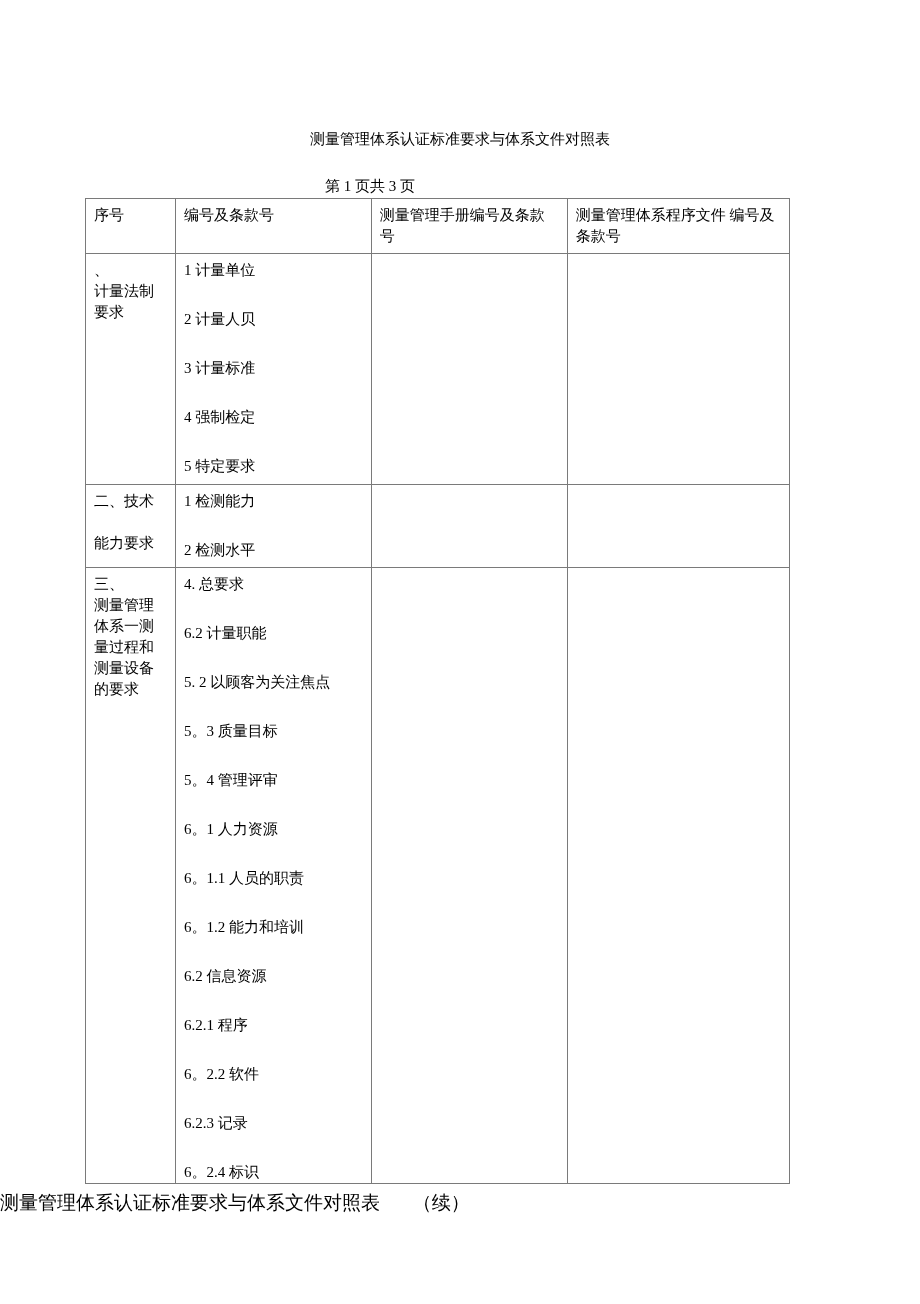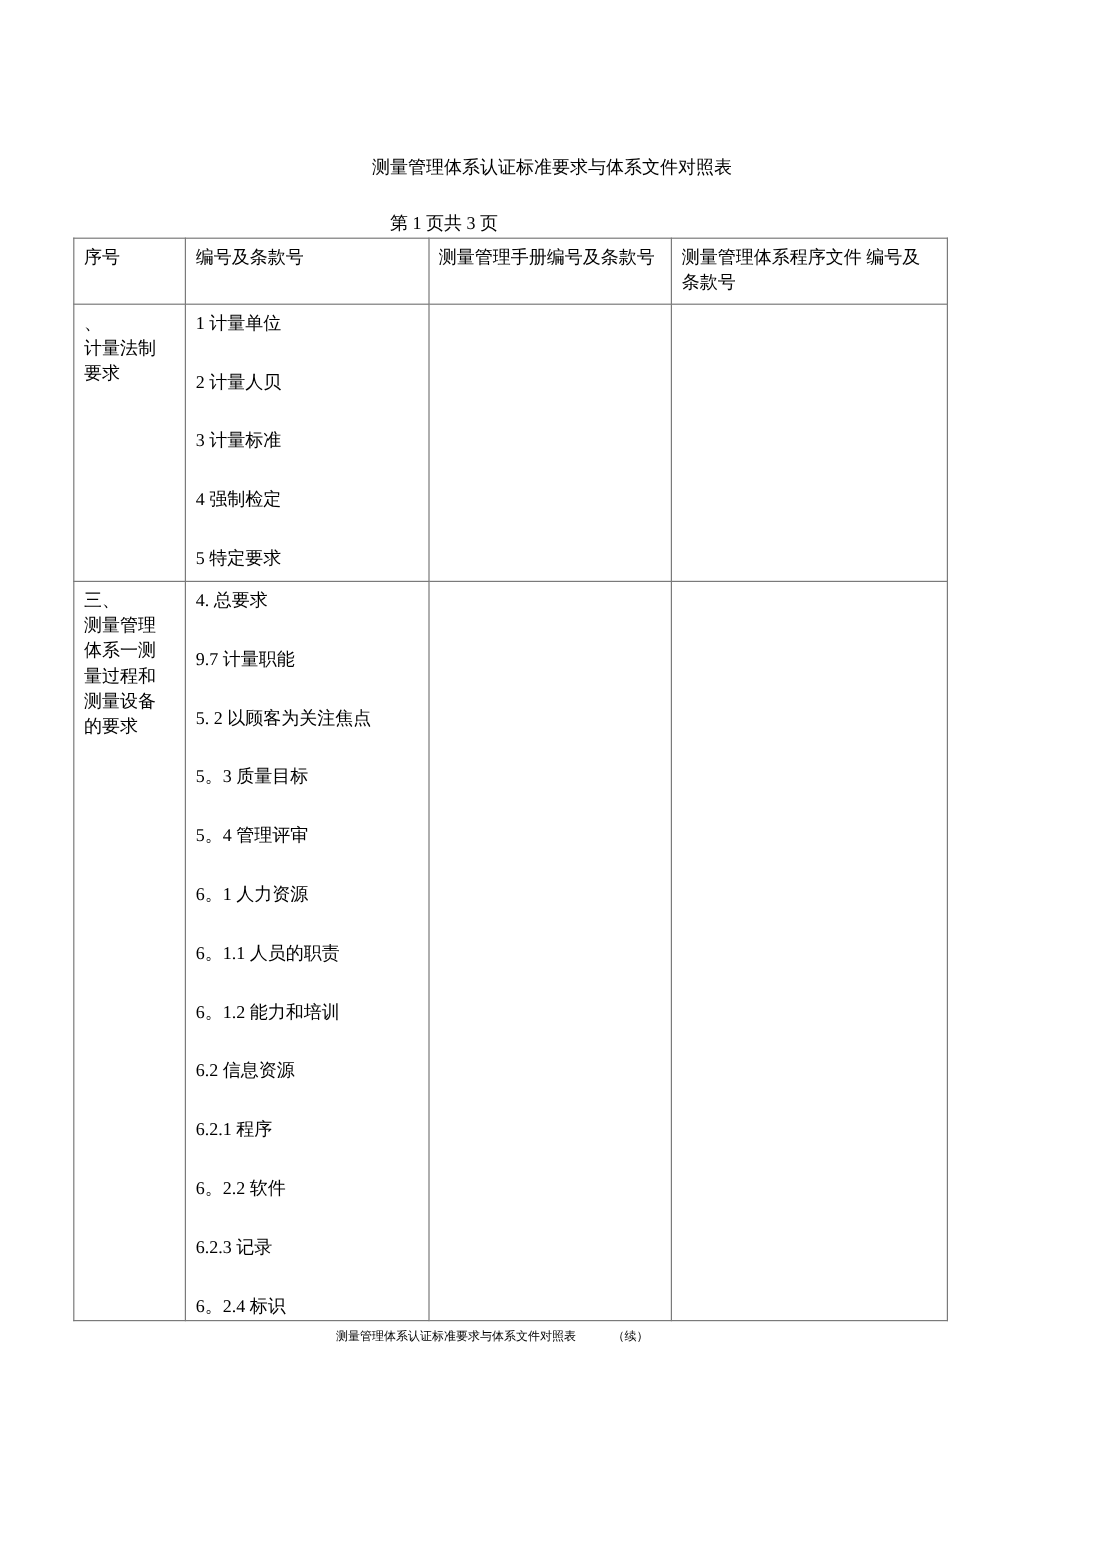--- a/index.html
+++ b/index.html
@@ -19,21 +19,21 @@
       margin-left: 130px;
       margin-right: 130px;
     }
     .page-info {
       text-align: center;
       font-size: 15px;
       margin-right: 180px;
       margin-bottom: 2px;
     }
     .table-wrap {
-      margin: 0 130px 0 61px;
+      margin: 0 130px 0 85px;
     }
     table {
       border-collapse: collapse;
       width: 100%;
       table-layout: fixed;
     }
     td {
       border: 1px solid #7a7a7a;
       padding: 6px 8px;
       vertical-align: top;
@@ -55,22 +55,21 @@
     }
     .items-list .item:last-child {
       margin-bottom: 0;
     }
     .row3-clip {
       overflow: hidden;
       max-height: 623px;
     }
     .footer-title {
       margin-top: 6px;
-      font-size: 10px;
-      margin-left: 280px;
+      font-size: 19px;
       font-family: Liberation Serif, serif;
     }
     .footer-title .cont {
       margin-left: 28px;
     }
   </style>
 </head>
 <body>
 
 <div class="title">测量管理体系认证标准要求与体系文件对照表</div>
@@ -101,29 +100,42 @@
           <div class="item">2 计量人贝</div>
           <div class="item">3 计量标准</div>
           <div class="item">4 强制检定</div>
           <div class="item" style="margin-bottom:-4px">5 特定要求</div>
         </div>
       </td>
       <td></td>
       <td></td>
     </tr>
 
+    <tr>
+      <td style="white-space:pre-line">二、技术
+
+能力要求</td>
+      <td>
+        <div class="items-list">
+          <div class="item">1 检测能力</div>
+          <div class="item">2 检测水平</div>
+        </div>
+      </td>
+      <td></td>
+      <td></td>
+    </tr>
 
     <tr>
       <td style="white-space:pre-line">三、
 测量管理 体系一测 量过程和 测量设备 的要求</td>
       <td style="padding-bottom:0">
         <div class="row3-clip">
           <div class="items-list">
             <div class="item">4. 总要求</div>
-            <div class="item">9.7    计量职能</div>
+            <div class="item">6.2    计量职能</div>
             <div class="item">5.  2 以顾客为关注焦点</div>
             <div class="item">5。3 质量目标</div>
             <div class="item">5。4 管理评审</div>
             <div class="item">6。1 人力资源</div>
             <div class="item">6。1.1 人员的职责</div>
             <div class="item">6。1.2 能力和培训</div>
             <div class="item">6.2 信息资源</div>
             <div class="item">6.2.1 程序</div>
             <div class="item">6。2.2 软件</div>
             <div class="item">6.2.3 记录</div>

